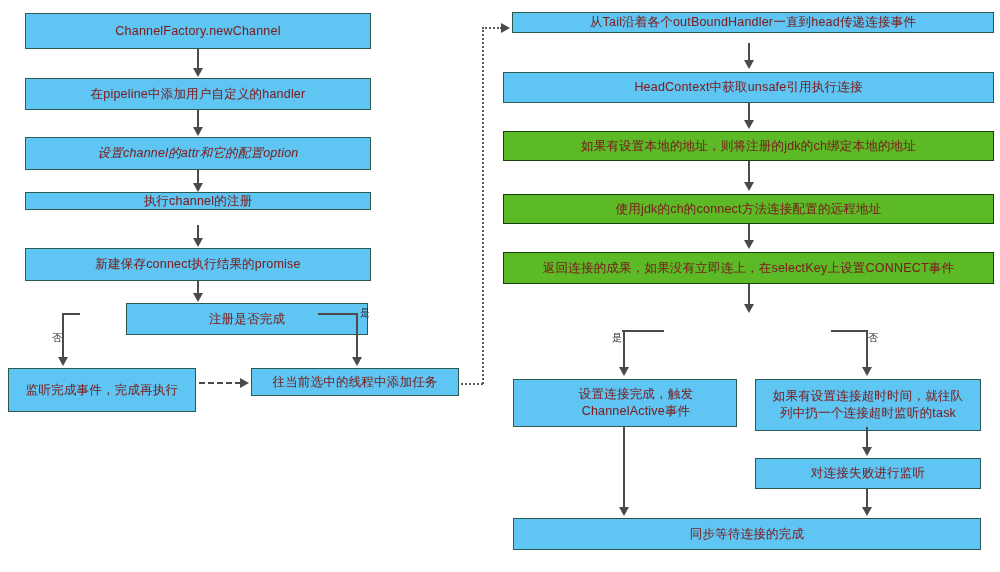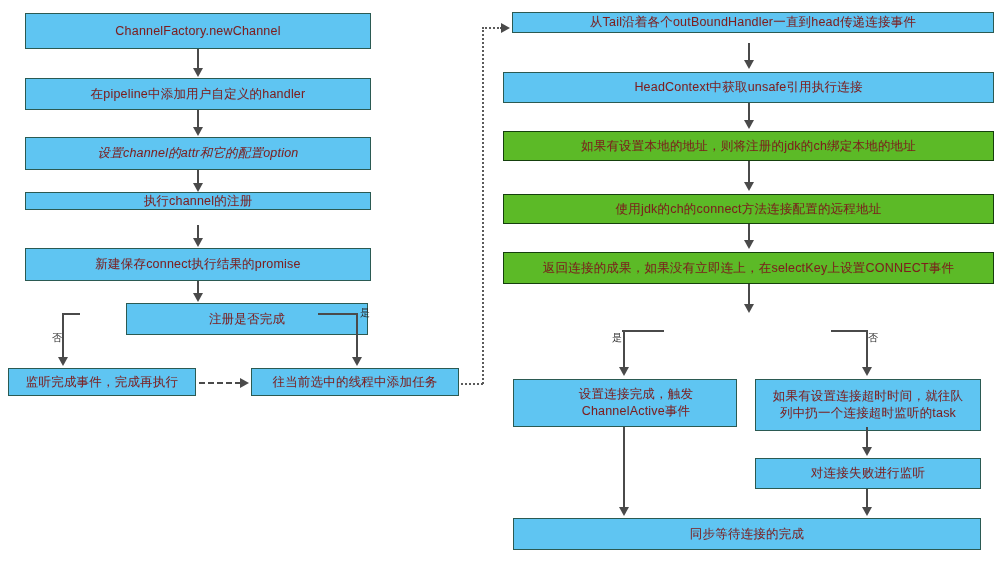--- a/index.html
+++ b/index.html
@@ -103,21 +103,21 @@
   </div>
 
   <div class="node blue" style="left:25px; top:248px; width:346px; height:33px;">
     <span>新建保存connect执行结果的promise</span>
   </div>
 
   <div class="node blue" style="left:78px; top:303px; width:242px; height:32px;margin-left:48px;">
     <span>注册是否完成</span>
   </div>
 
-  <div class="node blue" style="left:8px; top:368px; width:188px; height:28px;">
+  <div class="node blue" style="left:8px; top:368px; width:188px; height:44px;">
     <span>监听完成事件，完成再执行</span>
   </div>
 
   <div class="node blue" style="left:251px; top:368px; width:208px; height:28px;">
     <span>往当前选中的线程中添加任务</span>
   </div>
 
   <div class="node blue" style="left:512px; top:12px; width:482px; height:21px;">
     <span>从Tail沿着各个outBoundHandler一直到head传递连接事件</span>
   </div>

